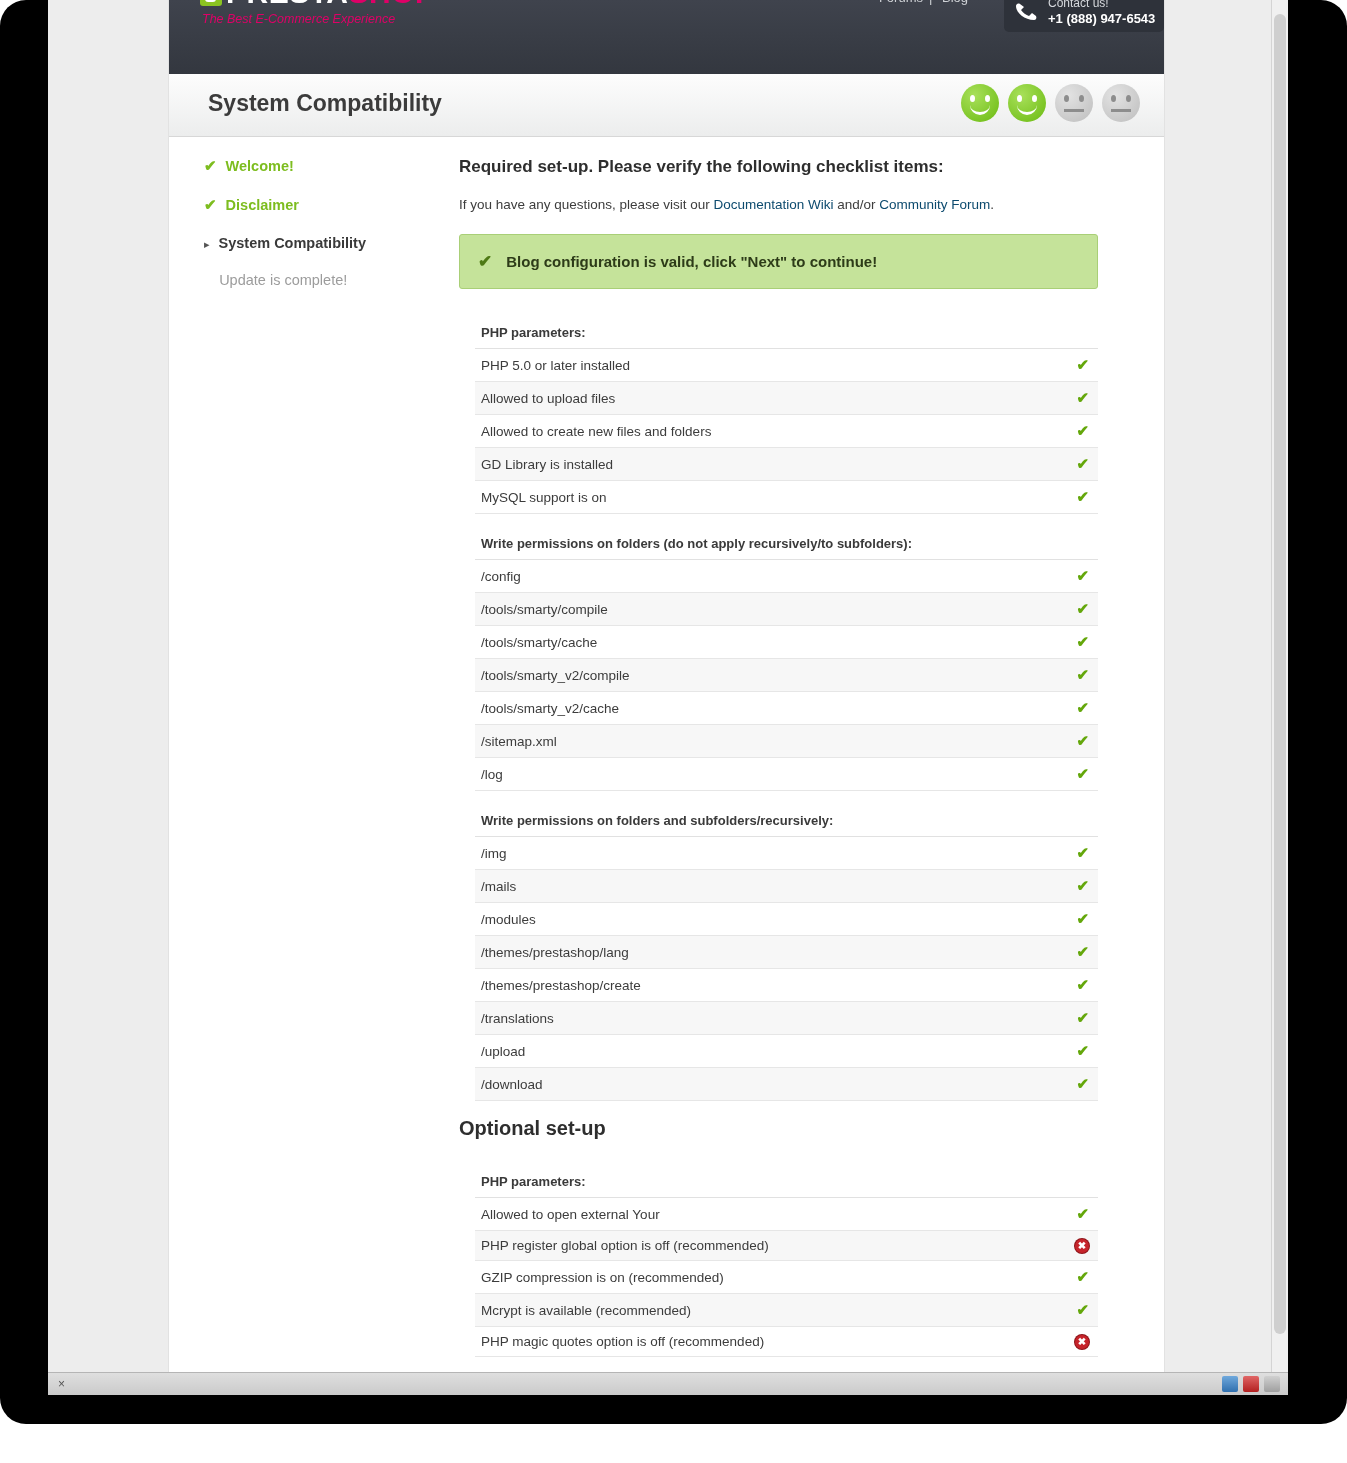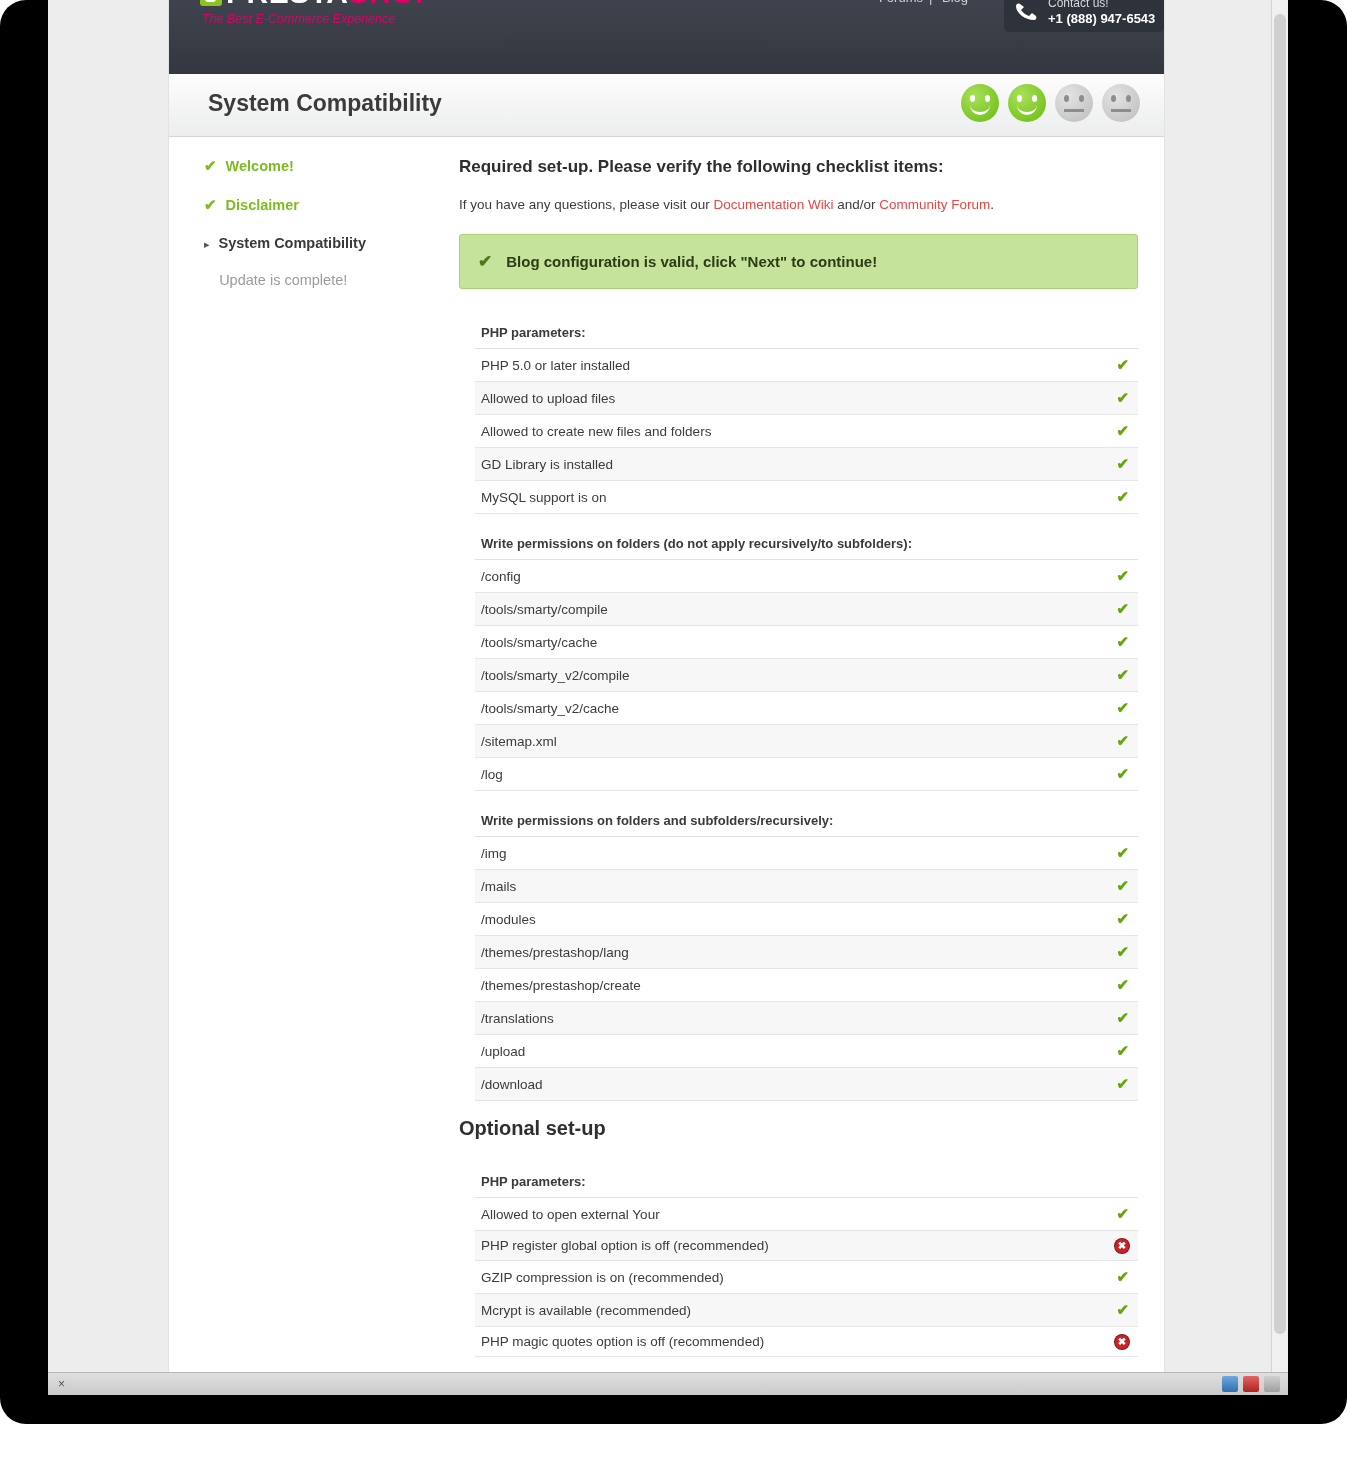--- a/index.html
+++ b/index.html
@@ -229,33 +229,33 @@
     align-items: baseline;
     gap: 9px;
   }
   .side-item .chk { color: #7dbd1f; font-size: 15px; font-weight: bold; }
   .side-item.done .txt { color: #7dbd1f; font-weight: bold; }
   .side-item.current .txt { color: #3a3a3a; font-weight: bold; }
   .side-item.todo .txt { color: #9c9c9c; }
   .side-item .arrow { color: #555; font-size: 11px; }
   .main {
     flex: 1;
-    padding-right: 26px;
+    padding-right: 66px;
   }
   .main h2 {
     font-size: 17px;
     color: #2e2e2e;
     margin: 0 0 20px 0;
   }
   .intro {
     font-size: 13.5px;
     color: #3d3d3d;
     margin: 0 0 22px 0;
   }
-  .intro a { color: #ef4444; text-decoration: none; }
+  .intro a { color: #0c4a6e; text-decoration: none; }
   .valid-box {
     background: #c5e39a;
     border: 1px solid #a9cf77;
     border-radius: 3px;
     padding: 16px 18px;
     font-size: 15px;
     font-weight: bold;
     color: #2d3b18;
     display: flex;
     align-items: center;

